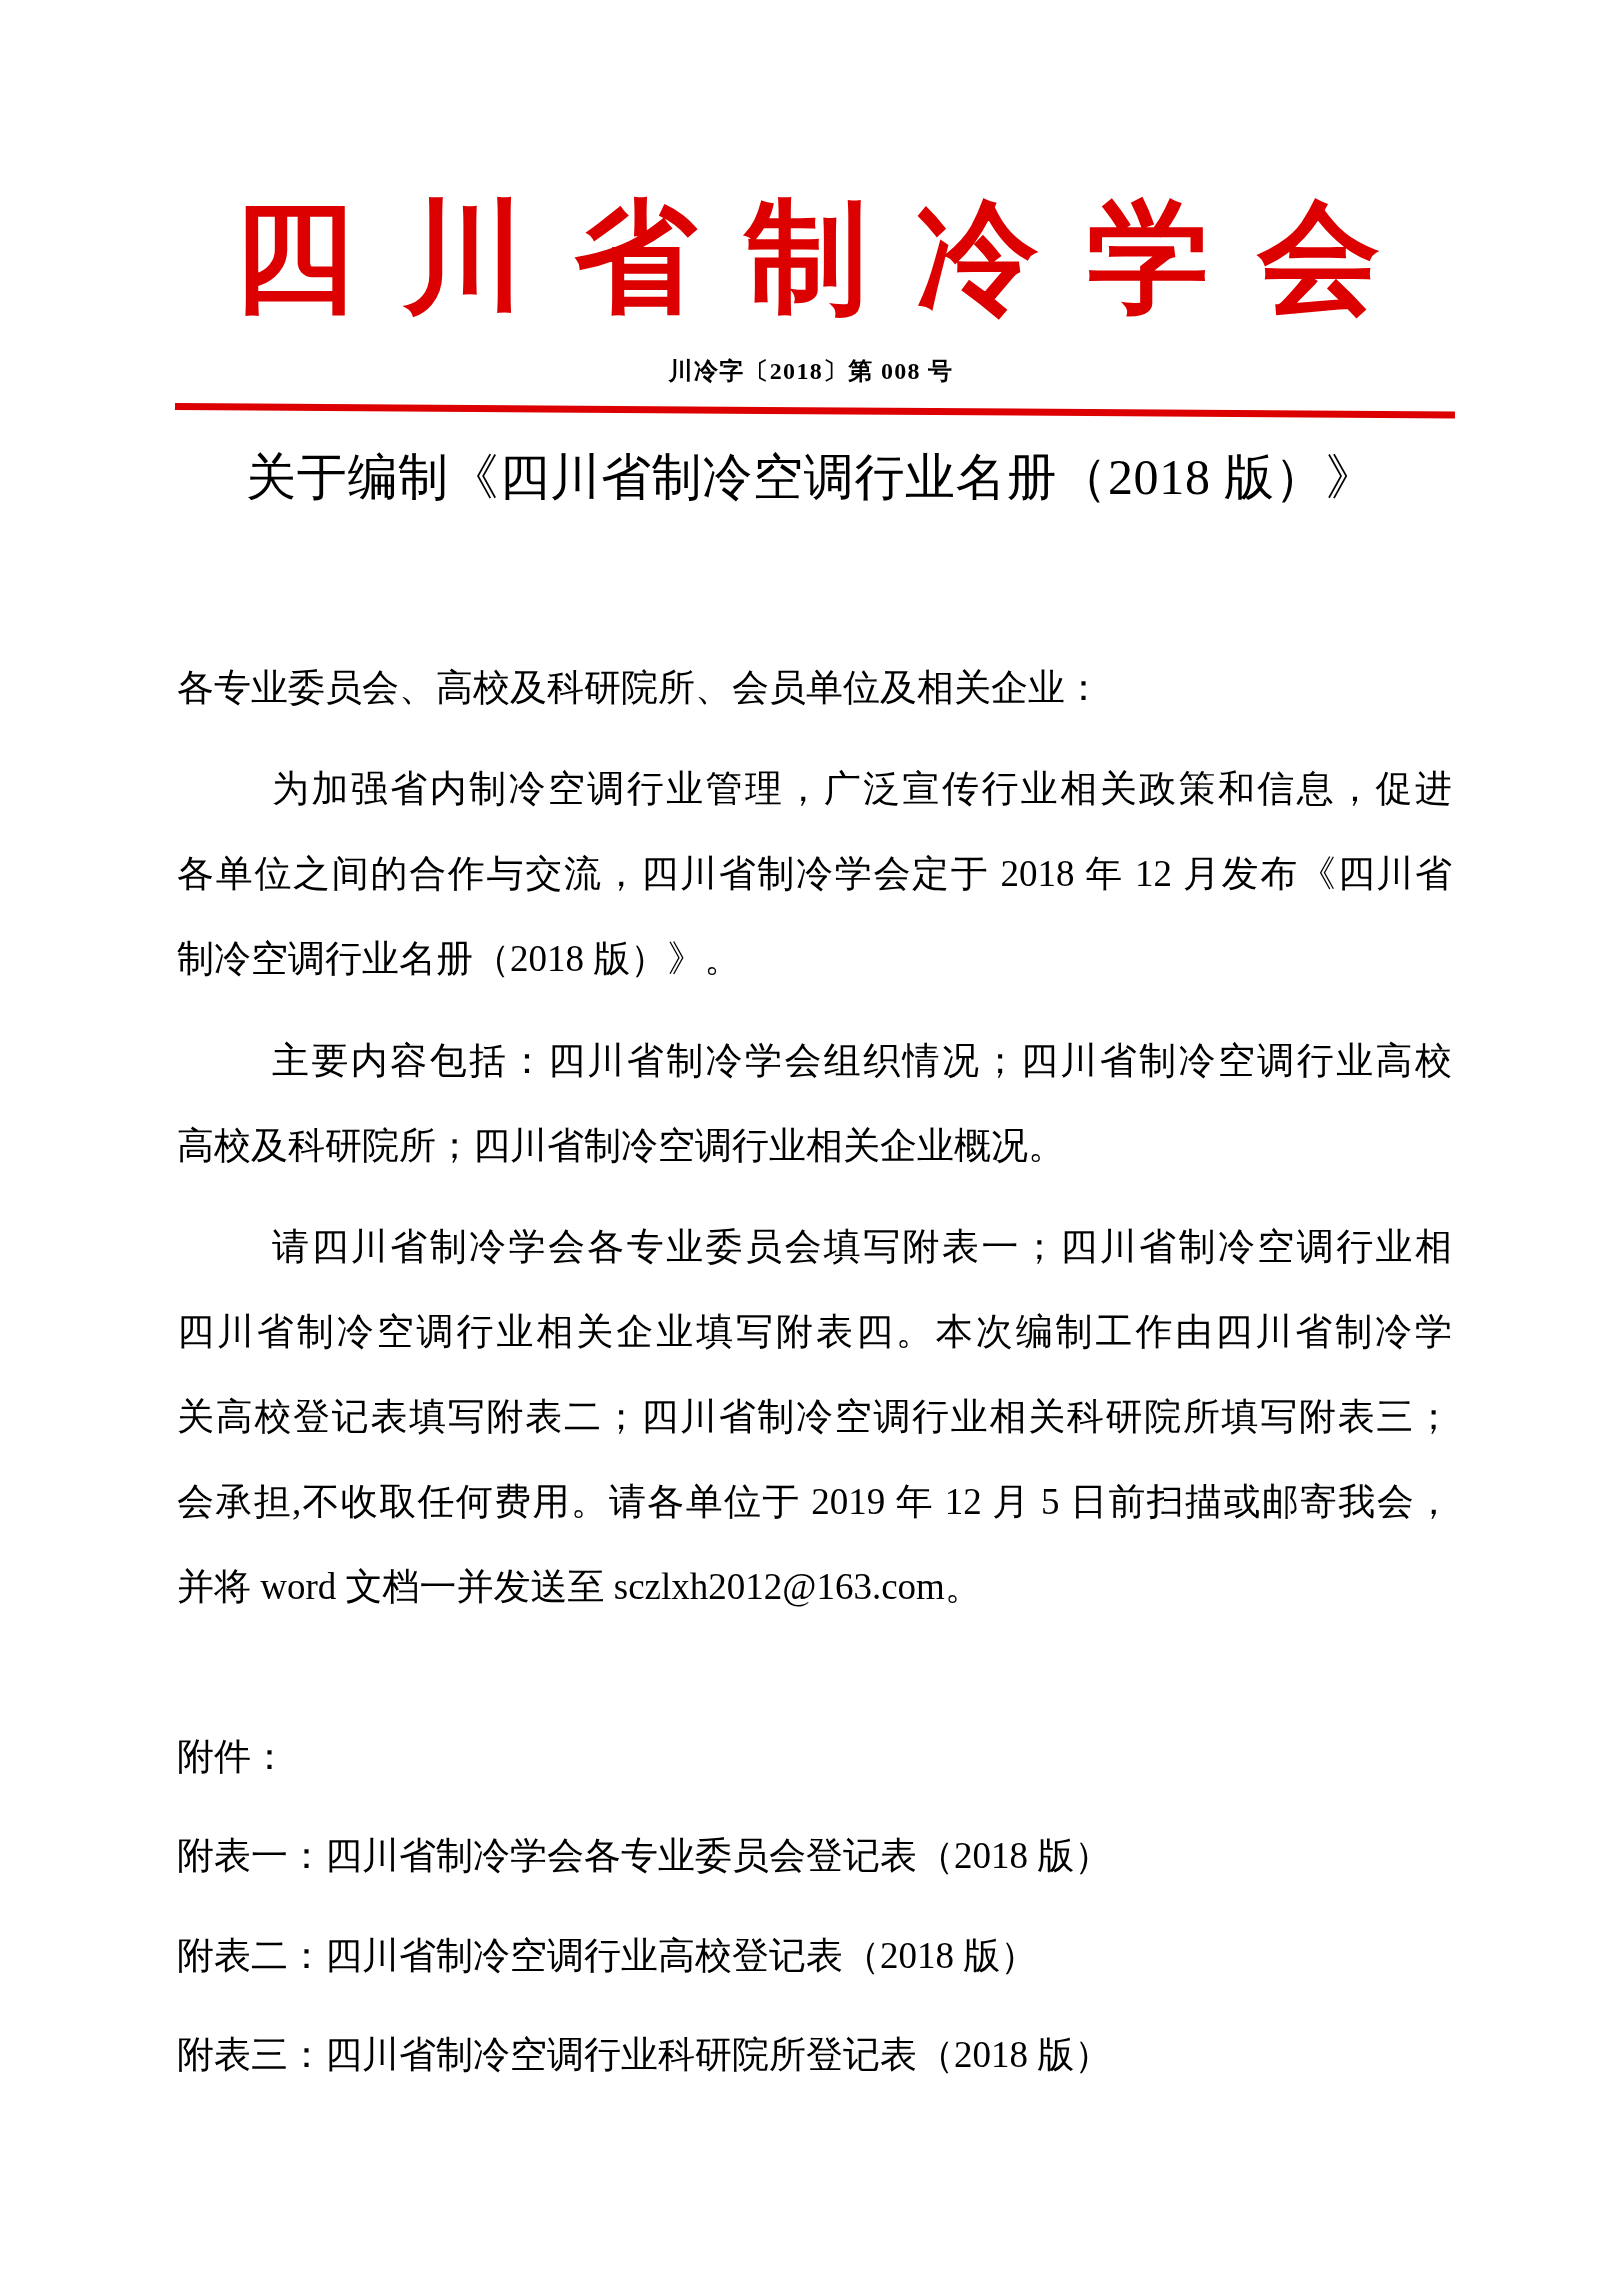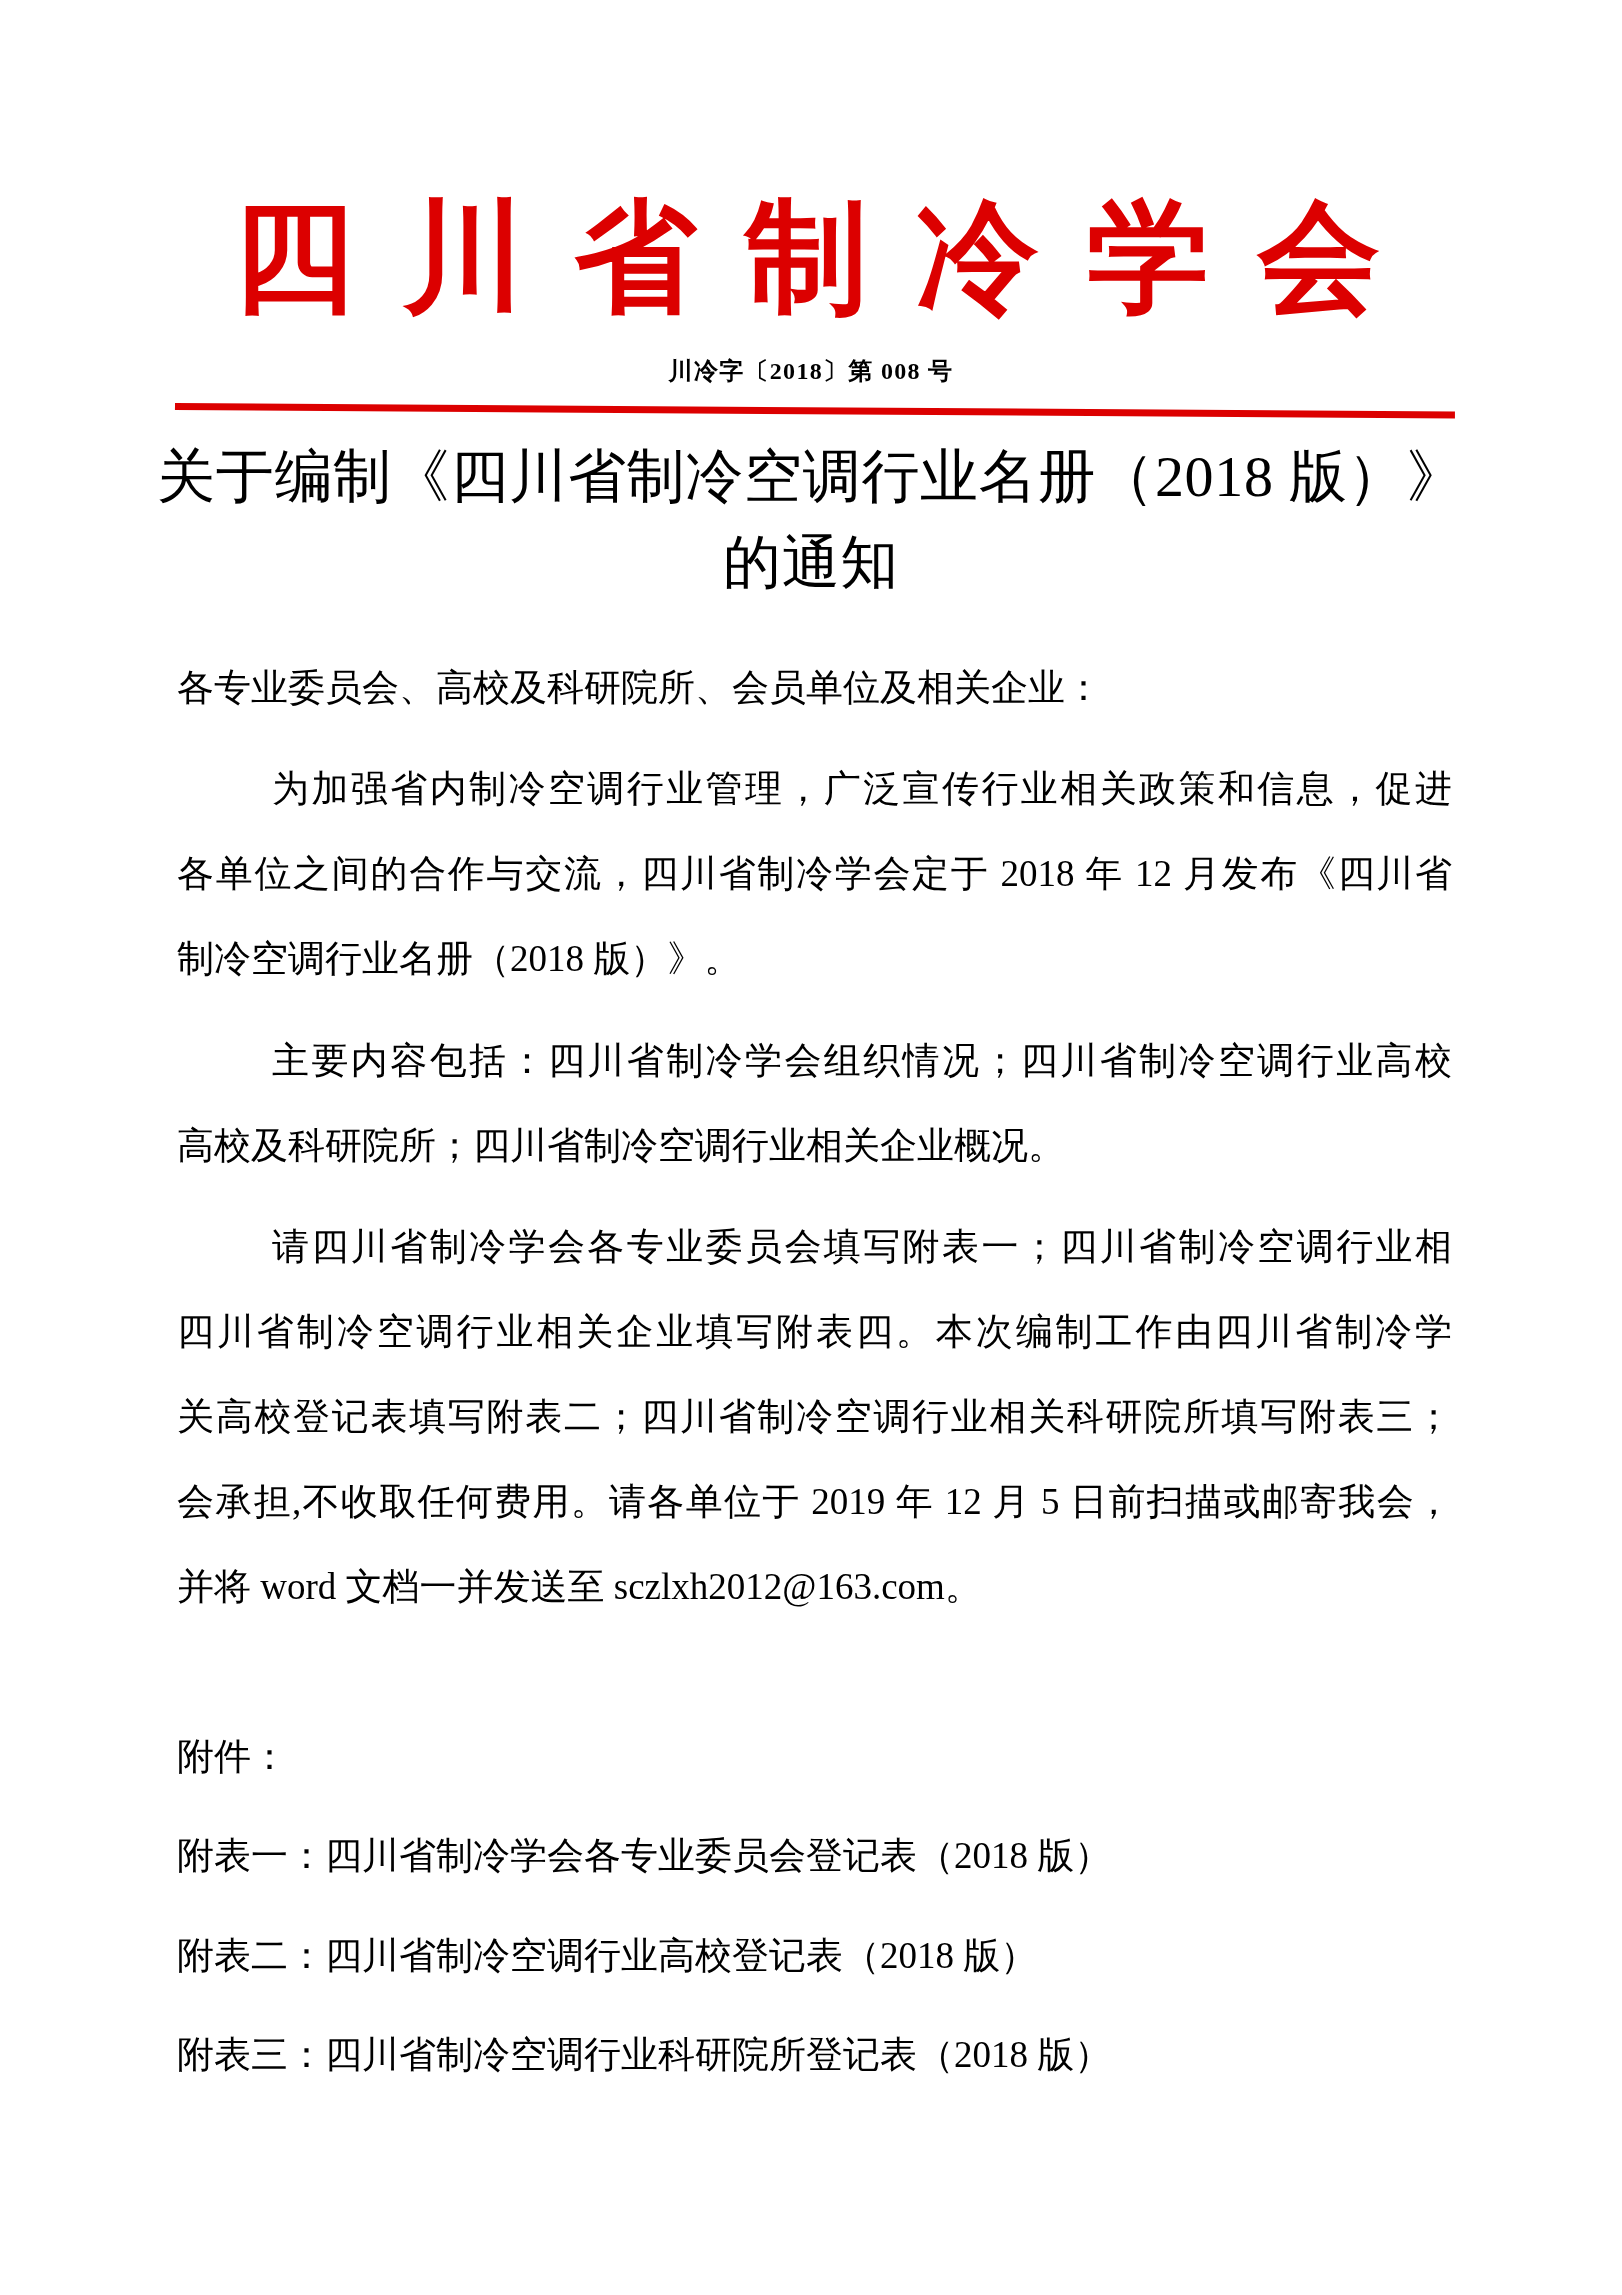--- a/index.html
+++ b/index.html
@@ -55,21 +55,21 @@
     transform-origin: left top;
   }
 
   
   .notice-title {
     position: absolute;
     top: 434px;
     left: 0;
     width: 100%;
     text-align: center;
-    font-size: 58px;
+    font-size: 50px;
     line-height: 86px;
     font-weight: normal;
     letter-spacing: 0.7px;
   }
 
   
   .body-block {
     position: absolute;
     top: 645px;
     left: 177px;
@@ -105,21 +105,20 @@
 <div class="page">
 
   <div class="letterhead">四 川 省 制 冷 学 会</div>
 
   <div class="doc-number">川冷字〔2018〕第 008 号</div>
 
   <div class="red-line"></div>
 
   <div class="notice-title">
     <div>关于编制《四川省制冷空调行业名册（2018 版）》</div>
-    <div>的通知</div>
   </div>
 
   <div class="body-block">
 
     <div class="line salutation">各专业委员会、高校及科研院所、会员单位及相关企业：</div>
 
     <div class="para">
       <div class="line first">为加强省内制冷空调行业管理，广泛宣传行业相关政策和信息，促进</div>
       <div class="line">各单位之间的合作与交流，四川省制冷学会定于 2018 年 12 月发布《四川省</div>
       <div class="line last">制冷空调行业名册（2018 版）》。</div>

